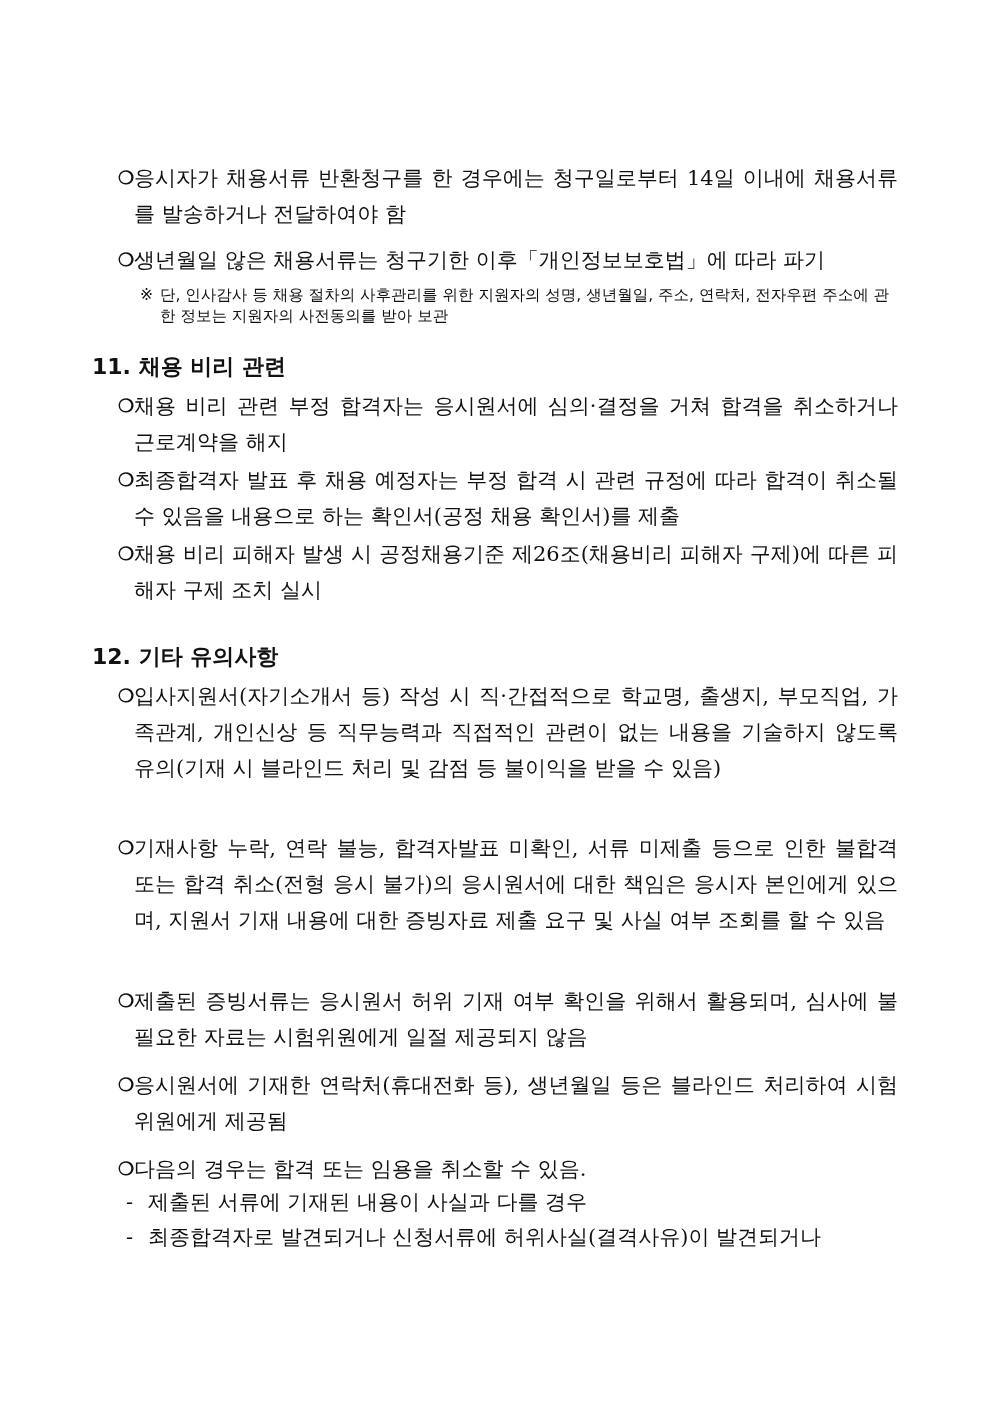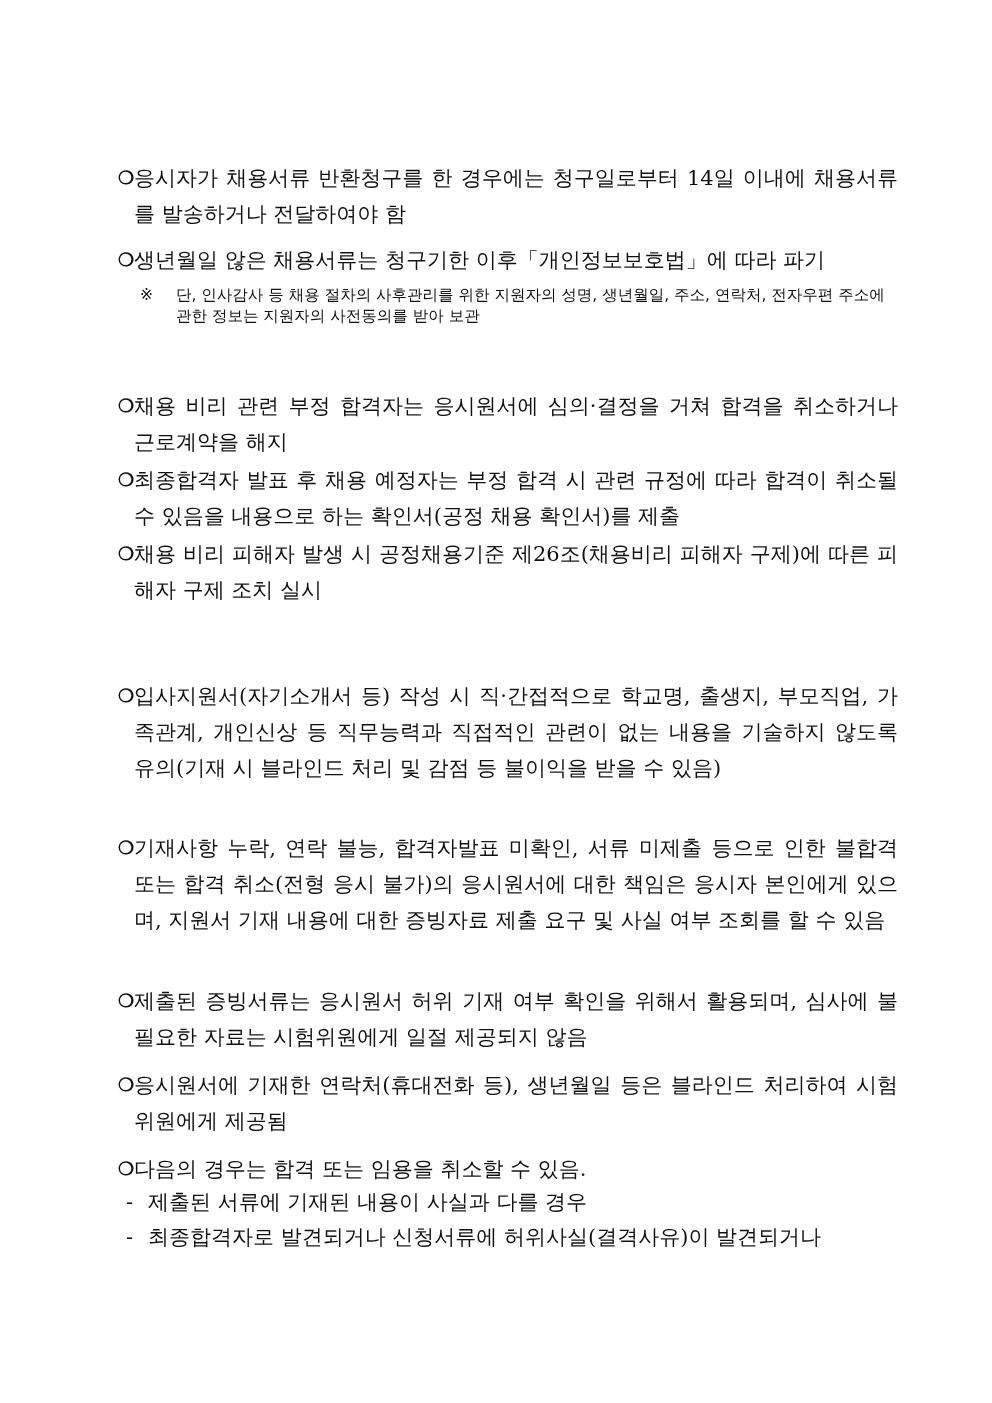--- a/index.html
+++ b/index.html
@@ -5,21 +5,21 @@
   html, body { margin:0; padding:0; background:#ffffff; }
   body { width:992px; height:1403px; position:relative; overflow:hidden;
          font-family: "DejaVu Serif", "Liberation Serif", serif; color:#111; }
   .page { position:absolute; left:0; top:0; width:992px; height:1403px; }
   .item { position:absolute; left:118px; width:780px; font-size:21px; line-height:36px; }
   .bullet { position:absolute; left:0; top:0; width:20px; font-size:18px; font-weight:bold; }
   .btext { margin-left:16px; text-align:justify; text-align-last:left; }
   .note { position:absolute; left:140px; width:760px; font-family:"DejaVu Sans","Liberation Sans",sans-serif;
           font-size:15.5px; line-height:21px; }
   .note .mark { position:absolute; left:0; top:0; }
-  .note .ntext { margin-left:36px; }
+  .note .ntext { margin-left:20px; }
   .heading { position:absolute; left:92px; font-family:"DejaVu Sans","Liberation Sans",sans-serif;
              font-weight:bold; font-size:22px; line-height:30px; }
   .dash { position:absolute; left:126px; width:780px; font-size:21px; line-height:32px; }
   .dash .d { position:absolute; left:0; top:0; }
   .dash .dtext { margin-left:22px; }
 </style>
 </head>
 <body>
 
 <div class="page">
@@ -32,36 +32,38 @@
   <div class="item" style="top:242px;">
     <span class="bullet">❍</span>
     <div class="btext">생년월일 않은 채용서류는 청구기한 이후「개인정보보호법」에 따라 파기</div>
   </div>
 
   <div class="note" style="top:285px;">
     <span class="mark">※</span>
     <div class="ntext">단, 인사감사 등 채용 절차의 사후관리를 위한 지원자의 성명, 생년월일, 주소, 연락처, 전자우편 주소에 관한 정보는 지원자의 사전동의를 받아 보관</div>
   </div>
 
+  <div class="heading" style="top:352px;">11. 채용 비리 관련</div>
 
   <div class="item" style="top:388px;">
     <span class="bullet">❍</span>
     <div class="btext">채용 비리 관련 부정 합격자는 응시원서에 심의·결정을 거쳐 합격을 취소하거나 근로계약을 해지</div>
   </div>
 
   <div class="item" style="top:462px;">
     <span class="bullet">❍</span>
     <div class="btext">최종합격자 발표 후 채용 예정자는 부정 합격 시 관련 규정에 따라 합격이 취소될 수 있음을 내용으로 하는 확인서(공정 채용 확인서)를 제출</div>
   </div>
 
   <div class="item" style="top:536px;">
     <span class="bullet">❍</span>
     <div class="btext">채용 비리 피해자 발생 시 공정채용기준 제26조(채용비리 피해자 구제)에 따른 피해자 구제 조치 실시</div>
   </div>
 
+  <div class="heading" style="top:642px;">12. 기타 유의사항</div>
 
   <div class="item" style="top:678px;">
     <span class="bullet">❍</span>
     <div class="btext">입사지원서(자기소개서 등) 작성 시 직·간접적으로 학교명, 출생지, 부모직업, 가족관계, 개인신상 등 직무능력과 직접적인 관련이 없는 내용을 기술하지 않도록 유의(기재 시 블라인드 처리 및 감점 등 불이익을 받을 수 있음)</div>
   </div>
 
   <div class="item" style="top:830px;">
     <span class="bullet">❍</span>
     <div class="btext">기재사항 누락, 연락 불능, 합격자발표 미확인, 서류 미제출 등으로 인한 불합격 또는 합격 취소(전형 응시 불가)의 응시원서에 대한 책임은 응시자 본인에게 있으며, 지원서 기재 내용에 대한 증빙자료 제출 요구 및 사실 여부 조회를 할 수 있음</div>
   </div>

